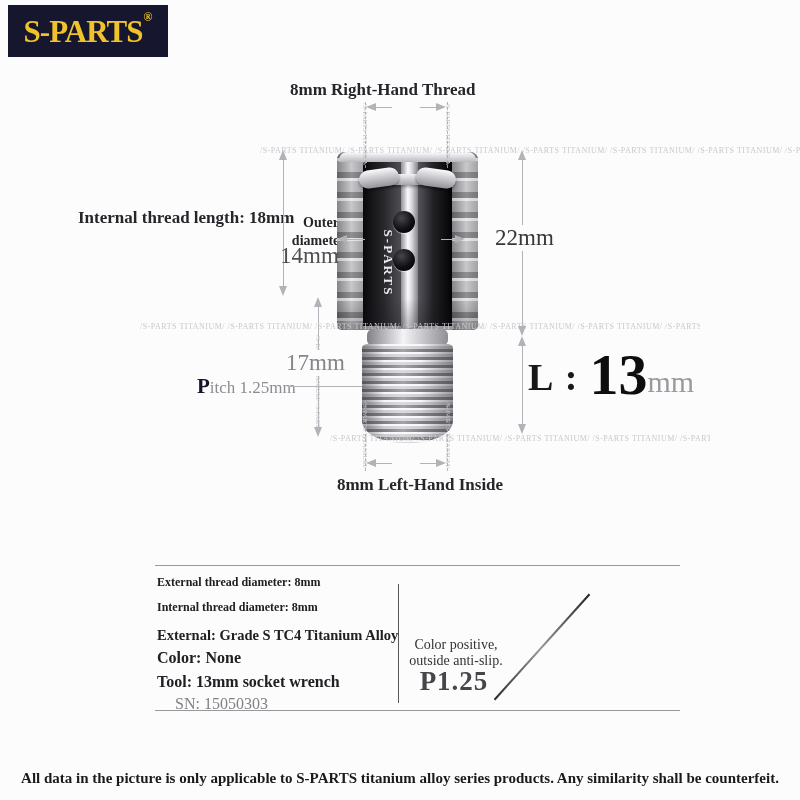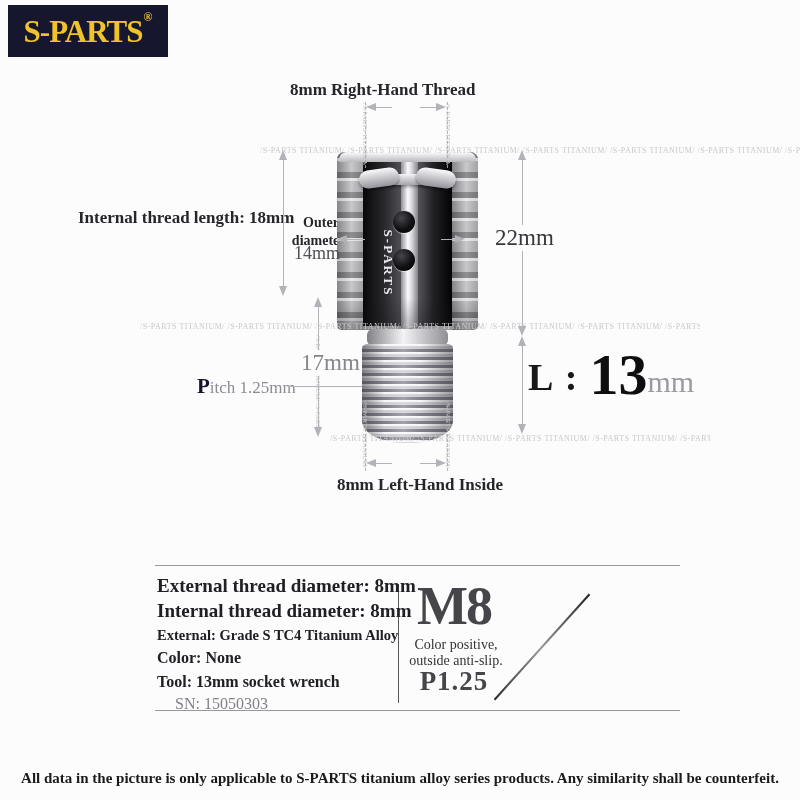--- a/index.html
+++ b/index.html
@@ -68,21 +68,21 @@
   .pitch{position:absolute;left:197px;top:374px;white-space:nowrap;text-align:right;}
   .pitch .p{font-weight:800;font-size:21px;color:#14142c;}
   .pitch .rest{font-size:17px;color:#8c8c92;}
   .lval{position:absolute;left:528px;top:350px;display:flex;align-items:flex-end;white-space:nowrap;}
   .lval .pre{font-weight:800;font-size:38px;color:#18181a;line-height:1;padding-bottom:3px;letter-spacing:2px;}
   .lval .val{font-weight:800;font-size:58px;color:#0e0e10;line-height:.85;margin-left:10px;}
   .lval .unit{font-size:30px;color:#9a9aa0;line-height:1;padding-bottom:2px;}
   
   .rule{position:absolute;height:1px;background:#98989c;}
   .spec-row{position:absolute;left:157px;font-weight:bold;color:#202024;font-size:16px;white-space:nowrap;}
-  .spec-row.big{font-size:19px;}
+  .spec-row.big{font-size:12px;}
   .spec-row.small{font-size:14.5px;}
   .serial{position:absolute;left:175px;top:695px;font-size:16px;color:#808086;white-space:nowrap;}
   .m8{position:absolute;left:404px;top:579px;width:100px;text-align:center;
       font-size:54px;font-weight:800;color:#46464a;line-height:1;letter-spacing:-2px;}
   .m8note{position:absolute;left:400px;width:112px;text-align:center;font-size:14px;color:#323236;white-space:nowrap;}
   .p125{position:absolute;left:404px;top:666px;width:100px;text-align:center;
       font-size:27px;font-weight:800;color:#46464a;letter-spacing:1px;}
   .diag{position:absolute;left:471px;top:646px;width:142px;height:2px;
       background:linear-gradient(90deg,#2a2a2e,#98989e 48%,#222226);transform:rotate(-48deg);}
   .titanium{position:absolute;left:532px;top:672px;font-size:23px;font-weight:800;
@@ -142,35 +142,35 @@
 
   <div class="lbl" style="left:78px;top:208px;">Internal thread length: 18mm</div>
   <div class="tri up" style="left:279px;top:150px;"></div>
   <div class="vline" style="left:283px;top:158px;height:130px;"></div>
   <div class="tri down" style="left:279px;top:286px;"></div>
 
   <div class="lbl" style="left:288px;top:214px;width:66px;text-align:center;font-size:14px;line-height:1.3;">
     <span>Outer</span><br>
     <span>diameter:</span>
   </div>
-  <div class="dimtxt" style="left:278px;top:243px;width:74px;text-align:center;font-size:18px;color:#505054;background:none;">14mm</div>
+  <div class="dimtxt" style="left:278px;top:243px;width:74px;text-align:left;font-size:23px;color:#505054;background:none;">14mm</div>
   <div class="tri left" style="left:337px;top:235px;z-index:3;"></div>
   <div class="hline" style="left:347px;top:239px;width:18px;z-index:3;"></div>
   <div class="hline" style="left:441px;top:239px;width:14px;z-index:3;"></div>
   <div class="tri right" style="left:455px;top:235px;z-index:3;"></div>
 
   <div class="tri up" style="left:518px;top:150px;"></div>
   <div class="vline" style="left:522px;top:158px;height:170px;"></div>
   <div class="tri down" style="left:518px;top:326px;"></div>
   <div class="dimtxt" style="left:493px;top:225px;">22mm</div>
 
   <div class="tri up" style="left:314px;top:297px;"></div>
   <div class="vline" style="left:318px;top:305px;height:124px;"></div>
   <div class="tri down" style="left:314px;top:427px;"></div>
-  <div class="dimtxt" style="left:284px;top:350px;color:#85858b;margin-left:15px;">17mm</div>
+  <div class="dimtxt" style="left:284px;top:350px;color:#85858b;">17mm</div>
 
   <div class="pitch">
     <span class="p">P</span><span class="rest">itch 1.25mm</span>
   </div>
   <div class="hline" style="left:288px;top:386px;width:74px;"></div>
 
   <div class="tri up" style="left:518px;top:336px;"></div>
   <div class="vline" style="left:522px;top:344px;height:82px;"></div>
   <div class="tri down" style="left:518px;top:424px;"></div>
   <div class="lval">
@@ -191,21 +191,20 @@
   <div class="rule" style="left:155px;top:710px;width:525px;"></div>
   <div class="vline" style="left:398px;top:584px;height:119px;background:#58585c;"></div>
 
   <div class="spec-row big" style="top:575px;">External thread diameter: 8mm</div>
   <div class="spec-row big" style="top:600px;">Internal thread diameter: 8mm</div>
   <div class="spec-row small" style="top:627px;">External: Grade S TC4 Titanium Alloy</div>
   <div class="spec-row" style="top:649px;">Color: None</div>
   <div class="spec-row" style="top:673px;">Tool: 13mm socket wrench</div>
   <div class="serial">SN: 15050303</div>
 
-  <div class="m8">M8</div>
   <div class="m8note" style="top:637px;">Color positive,</div>
   <div class="m8note" style="top:653px;">outside anti-slip.</div>
   <div class="p125">P1.25</div>
   <div class="diag"></div>
 
   <div class="foot-warn">All data in the picture is only applicable to S-PARTS titanium alloy series products. Any similarity shall be counterfeit.</div>
 
 </div>
 
 </body></html>

